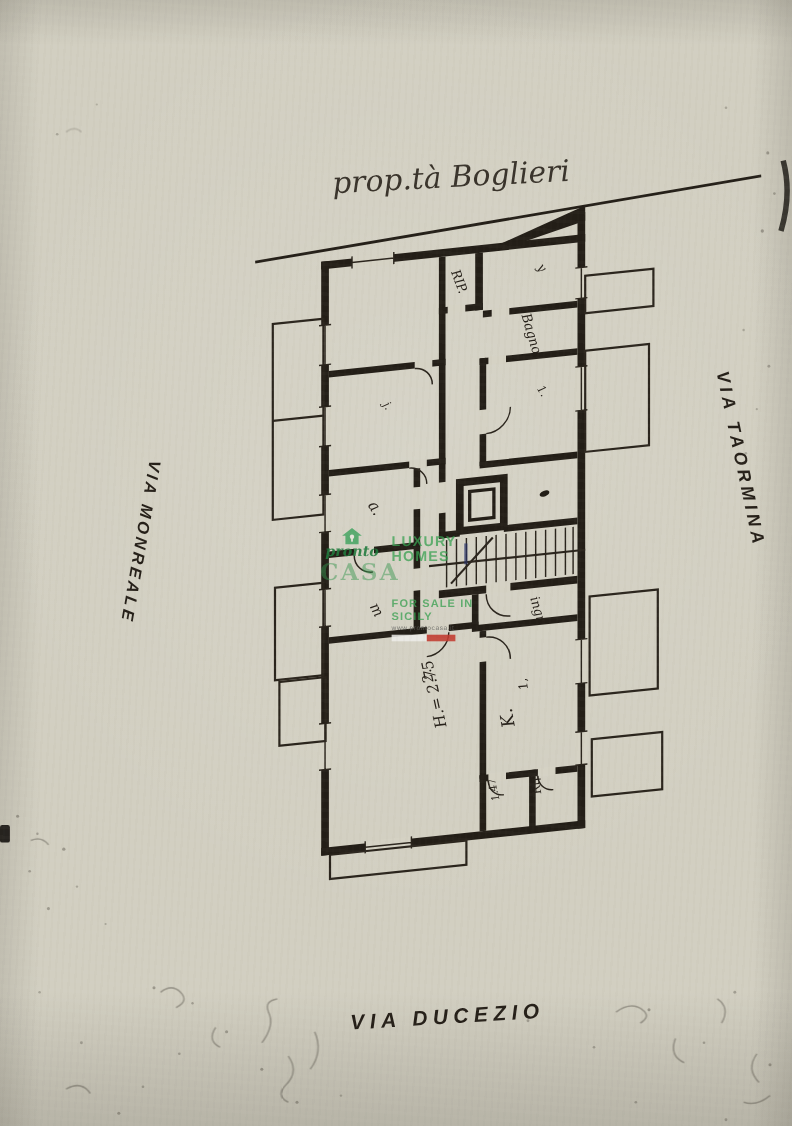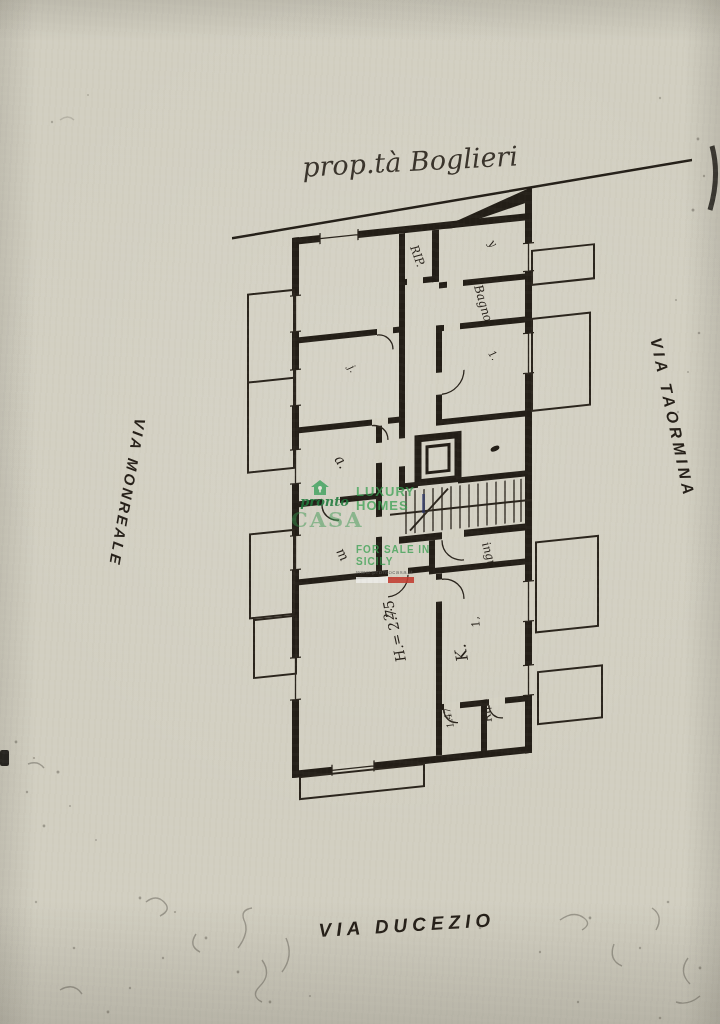--- a/index.html
+++ b/index.html
@@ -19,21 +19,21 @@
   .ink{fill:#231e17;}
   .thin{stroke:#2a241c;stroke-width:2;fill:none;}
   .hair{stroke:#2a241c;stroke-width:1.3;fill:none;}
   .gap{fill:#d5d2c4;}
   .lbl{fill:#27211a;font-family:"DejaVu Serif",serif;font-style:italic;}
   .hand{position:absolute;color:#29231b;font-family:"DejaVu Serif",serif;font-style:italic;white-space:nowrap;}
   .street{position:absolute;color:#251f18;font-family:"Liberation Sans",sans-serif;
     font-weight:bold;font-style:italic;white-space:nowrap;transform-origin:0 0;}
   
   .wm{position:absolute;left:291px;top:480px;width:176px;display:flex;gap:7px;opacity:.88;pointer-events:none;}
-  .wm-logo{width:58px;text-align:right;line-height:1;}
+  .wm-logo{width:58px;text-align:center;line-height:1;}
   .wm-pronto{font-family:"DejaVu Serif",serif;font-style:italic;font-weight:bold;font-size:13px;color:#1e7a3c;}
   .wm-casa{font-family:"DejaVu Serif",serif;font-weight:bold;font-size:21px;letter-spacing:2px;color:rgba(55,150,78,.55);margin-top:1px;}
   .wm-right{padding-top:5px;}
   .wm-t1{font-size:13px;font-weight:bold;letter-spacing:1px;color:rgba(55,160,80,.85);line-height:1.05;}
   .wm-t2{font-size:10px;font-weight:bold;letter-spacing:1px;color:rgba(55,160,80,.85);line-height:1.2;margin-top:32px;}
   .wm-url{font-size:6px;color:rgba(90,90,88,.9);letter-spacing:.5px;margin-top:1px;}
   .wm-flag{position:relative;margin-top:2px;width:58px;height:6px;display:flex;}
   .wm-flag .w{flex:1;background:rgba(238,238,234,.95);}
   .wm-flag .r{width:26px;background:#c23a2e;}
   .wm-blue{position:absolute;left:131px;top:14px;width:3px;height:19px;background:#25306b;opacity:.7;}

